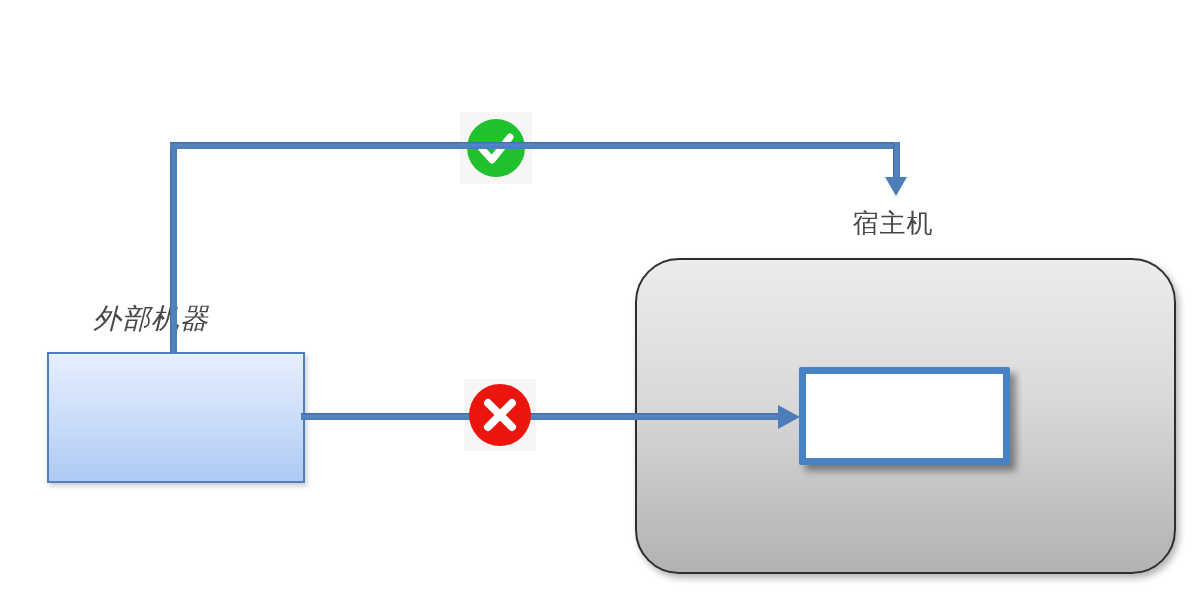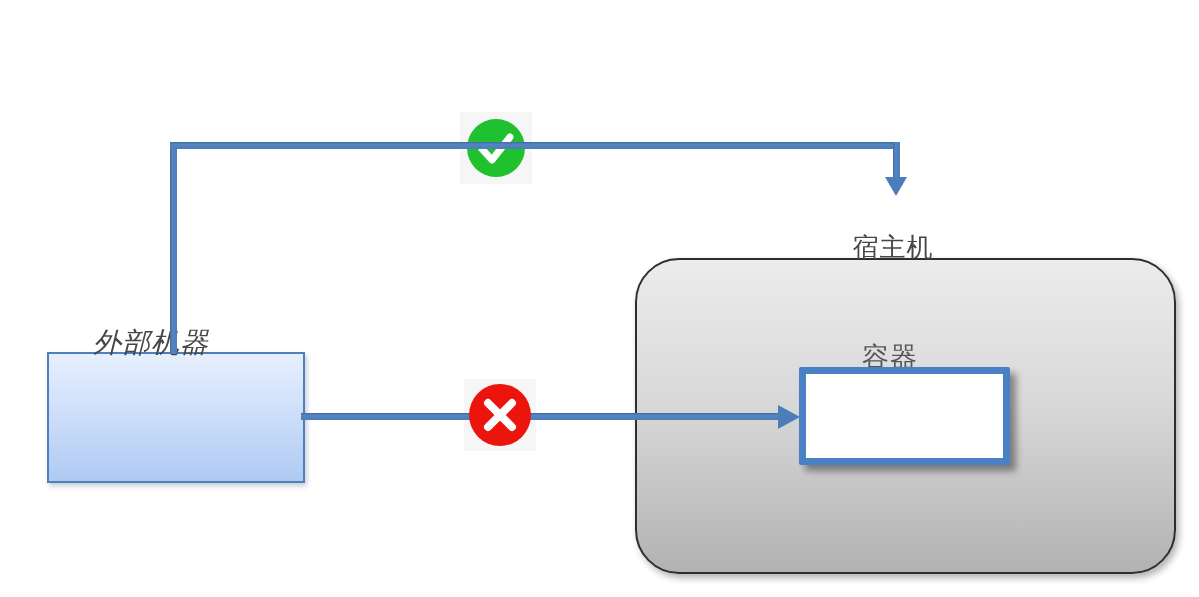--- a/index.html
+++ b/index.html
@@ -10,21 +10,20 @@
     overflow:hidden;
     font-family:"Liberation Sans","DejaVu Sans",sans-serif;
   }
   
   .node-label{
     position:absolute;
     text-align:center;
     color:#474747;
     z-index:3;
     letter-spacing:1px;
-    margin-top:24px;
   }
   .label-external{left:41px;top:300px;width:220px;font-size:28px;font-style:italic;}
   .label-host{left:793px;top:206px;width:200px;font-size:26px;}
   .label-container{left:790px;top:315px;width:200px;font-size:27px;color:#565656;}
   
   .external-box{
     position:absolute;left:47px;top:352px;width:254px;height:127px;
     background:linear-gradient(to bottom,#e6effd 0%,#cfdffa 45%,#aecaf3 100%);
     border:2.5px solid #4e80bd;
     box-shadow:2px 3px 5px rgba(90,110,140,0.35);
@@ -91,21 +90,20 @@
 </style>
 </head>
 <body>
 
 <div class="canvas">
 
   <div class="container-box"></div>
 
   <div class="node-label label-external">外部机器</div>
   <div class="node-label label-host">宿主机</div>
-  <div class="node-label label-container">容器</div>
 
   <div class="external-box"></div>
 
   <div class="inner-box"></div>
 
   <div class="icon-backing backing-check"></div>
   <div class="icon-backing backing-cross"></div>
 
   <div class="segv seg top-line t-v1"></div>
   <div class="seg top-line t-h1"></div>

